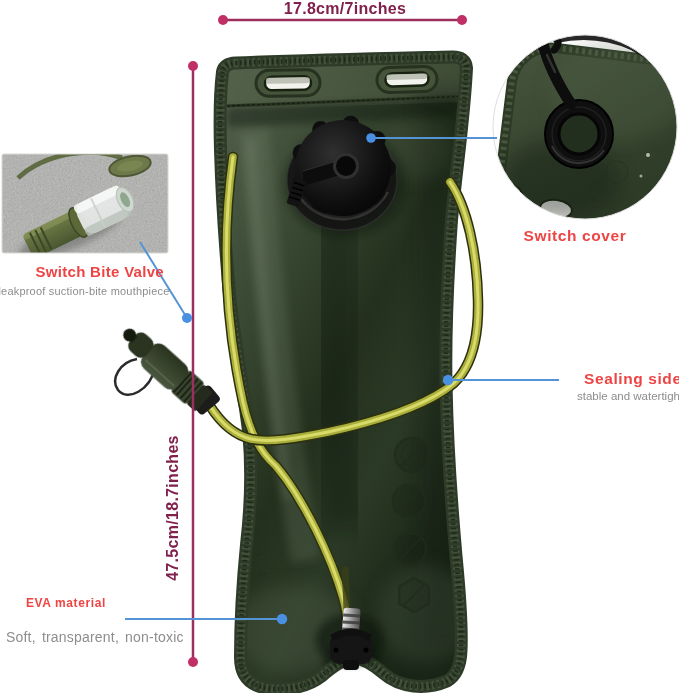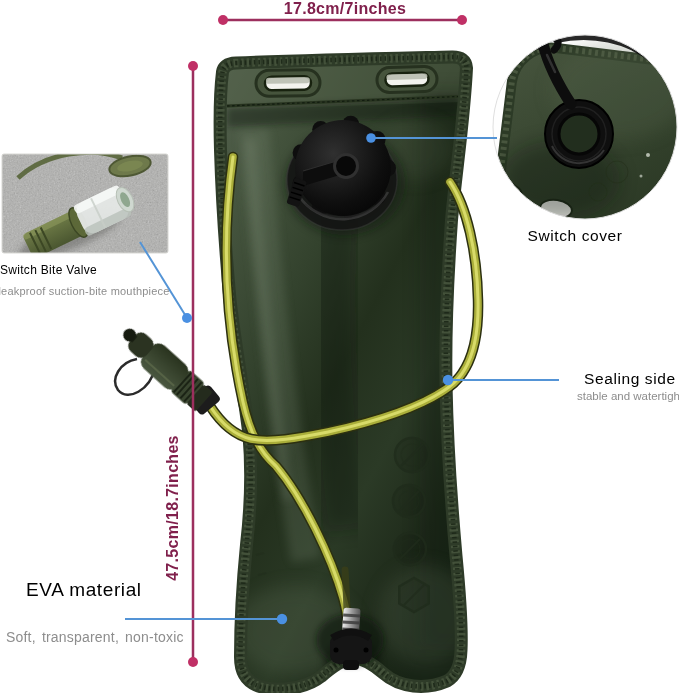--- a/index.html
+++ b/index.html
@@ -5,31 +5,31 @@
   html,body{margin:0;padding:0;background:#ffffff;}
   body{width:679px;height:693px;overflow:hidden;position:relative;
        font-family:"Liberation Sans",sans-serif;}
   .stage{position:absolute;inset:0;width:647px;height:693px;}
   svg{position:absolute;left:0;top:0;}
   .lbl{position:absolute;white-space:nowrap;}
   .dim{font-weight:bold;font-size:16px;color:#80204c;letter-spacing:.3px;}
   .dim-top{left:235px;top:0px;width:220px;text-align:center;}
   .dim-left{left:73px;top:499px;width:200px;text-align:center;
             transform:rotate(-90deg);transform-origin:50% 50%;}
-  .title{font-weight:normal;color:#000000;}
+  .title{font-weight:bold;color:#ef4444;}
   .sub{color:#8d8d8d;}
   .switch-cover{left:495px;top:227px;width:160px;text-align:center;
                 font-size:15.5px;letter-spacing:.6px;}
-  .bite-title{left:0px;top:263px;width:164px;text-align:left;
-              font-size:12px;letter-spacing:.3px;}
+  .bite-title{left:0px;top:263px;width:164px;text-align:right;
+              font-size:15px;letter-spacing:.3px;}
   .bite-sub{left:-2px;top:285px;width:172px;text-align:center;
             font-size:11px;letter-spacing:.2px;}
   .seal-title{left:584px;top:370px;font-size:15.5px;letter-spacing:.6px;}
   .seal-sub{left:577px;top:390px;font-size:11.5px;}
-  .eva-title{left:26px;top:579px;font-size:19px;letter-spacing:.6px;}
+  .eva-title{left:26px;top:596px;font-size:12px;letter-spacing:.6px;}
   .eva-sub{left:6px;top:629px;font-size:14px;word-spacing:2px;letter-spacing:.2px;}
 </style>
 </head>
 <body>
 
 <div class="stage">
 
 <svg width="679" height="693" viewBox="0 0 679 693">
   <defs>
     <linearGradient id="gBody" x1="0" y1="0" x2="0.75" y2="1">

